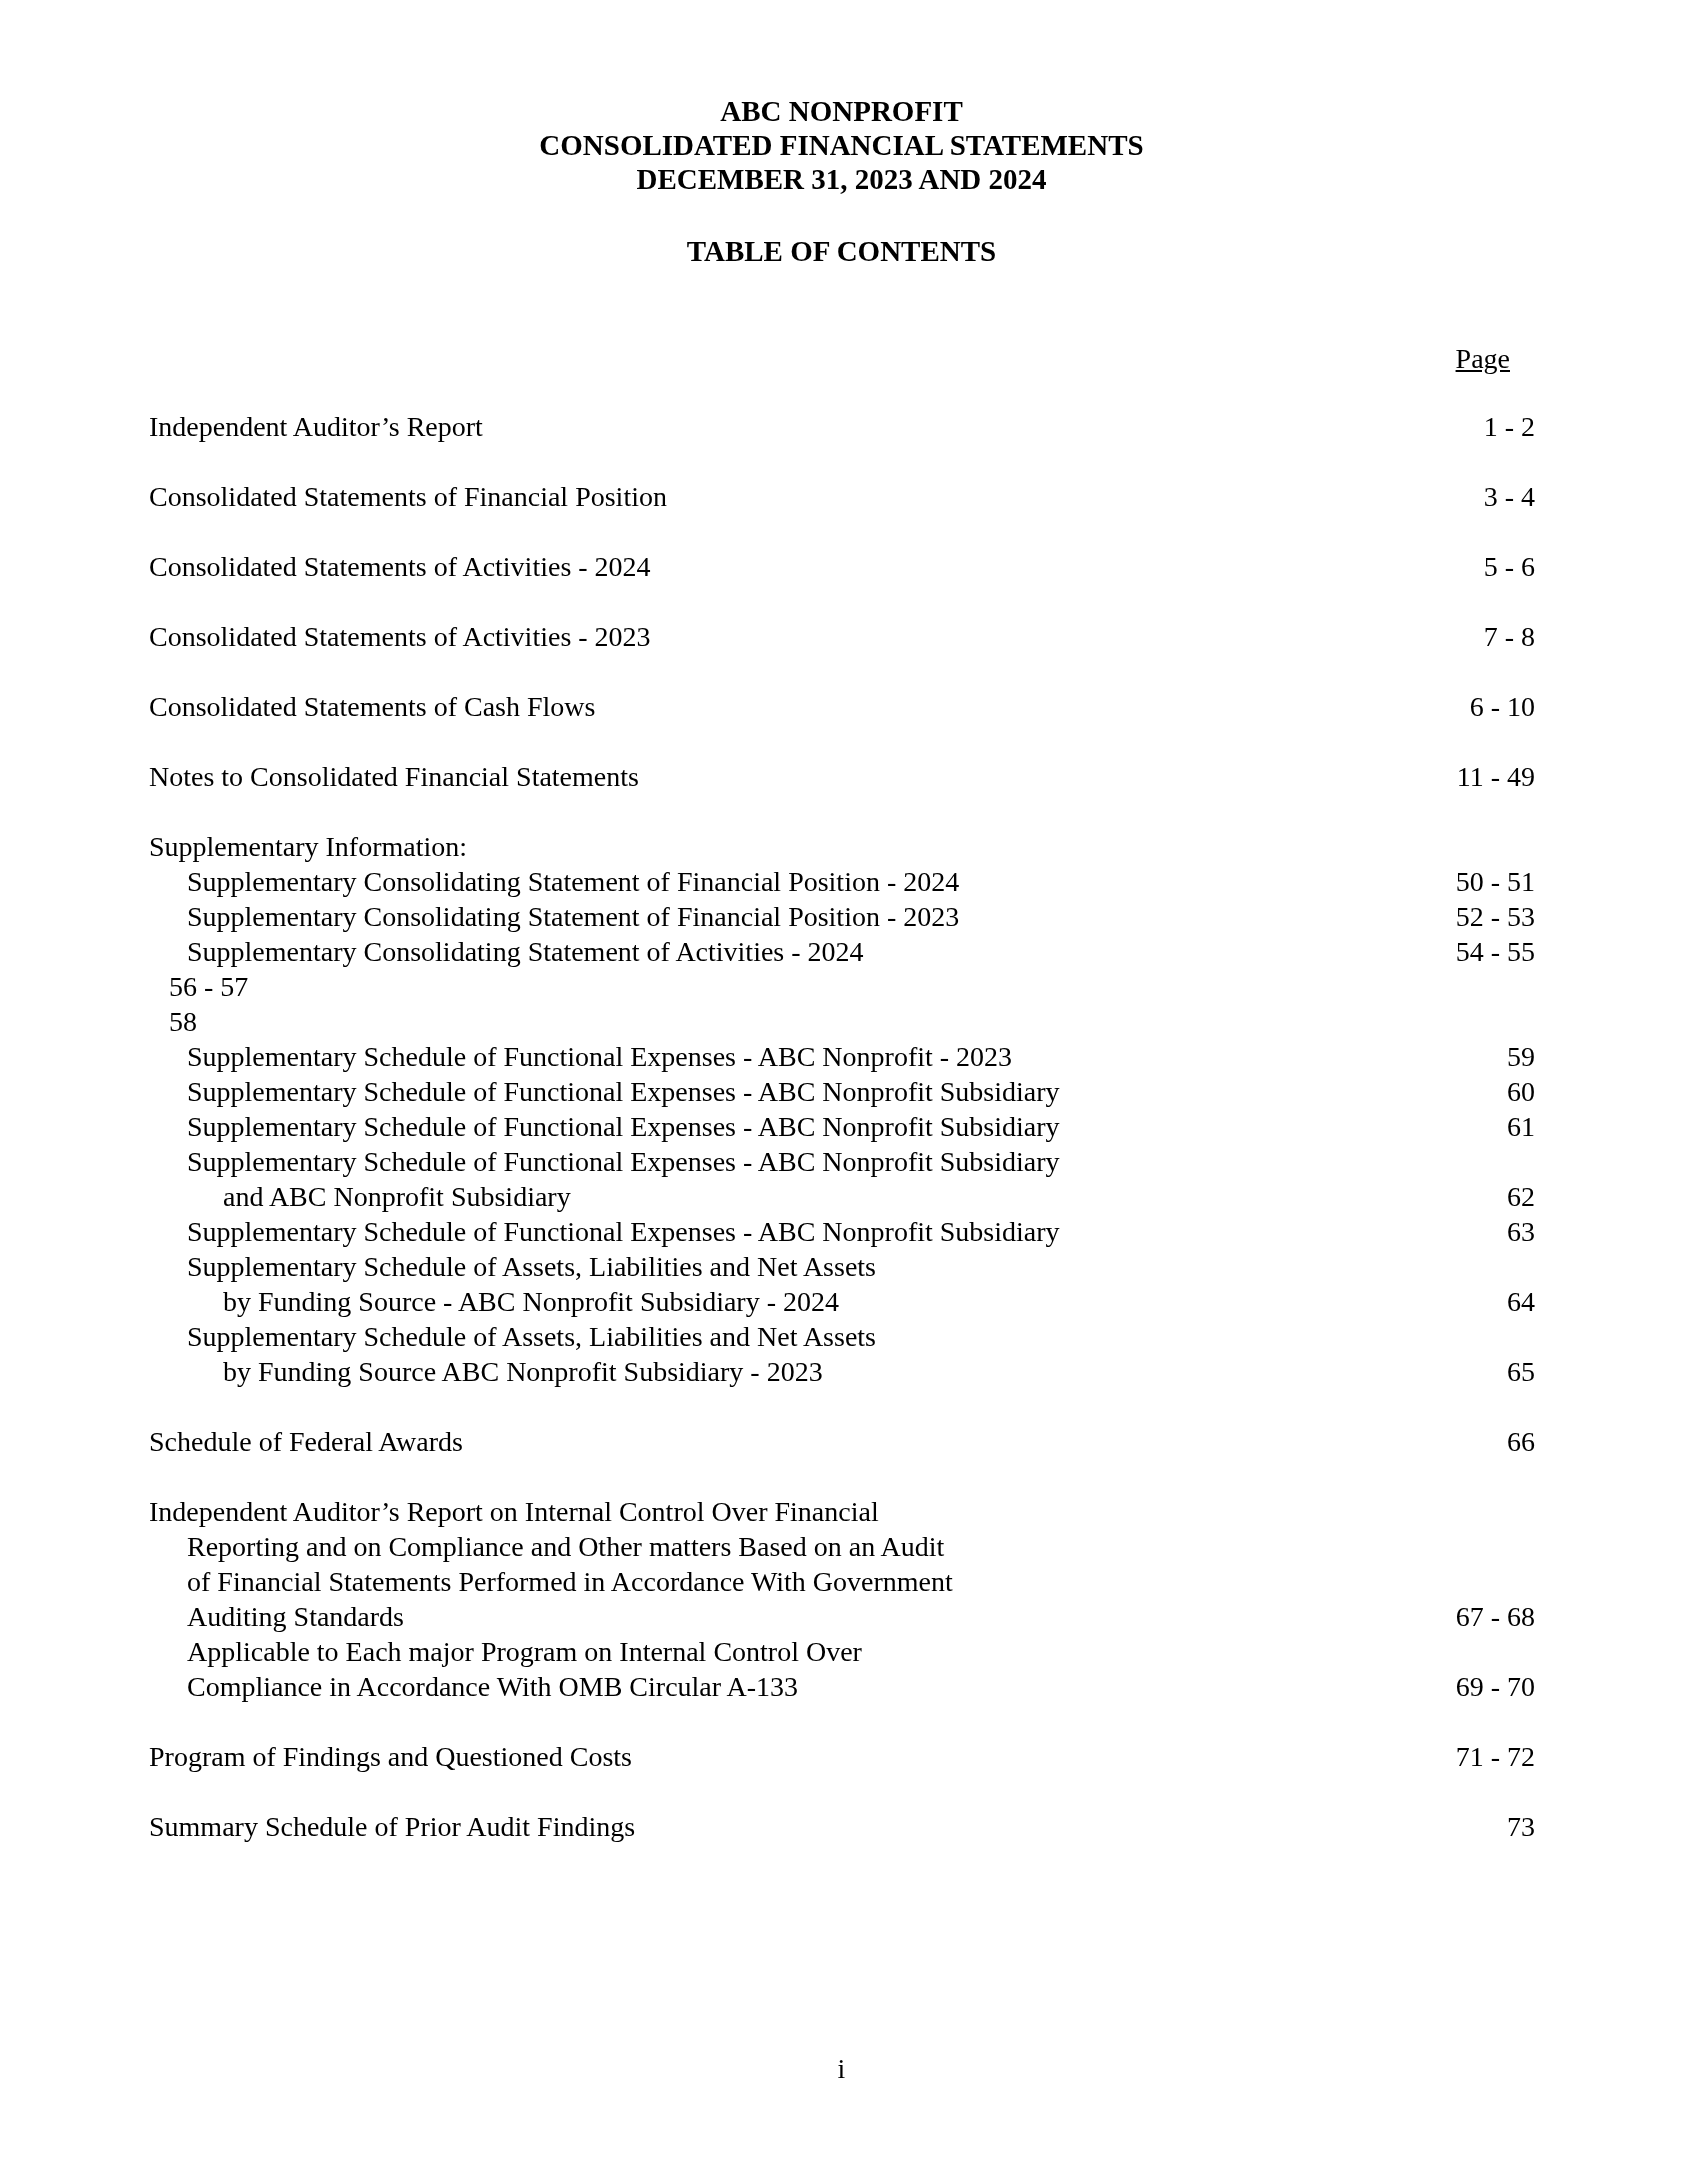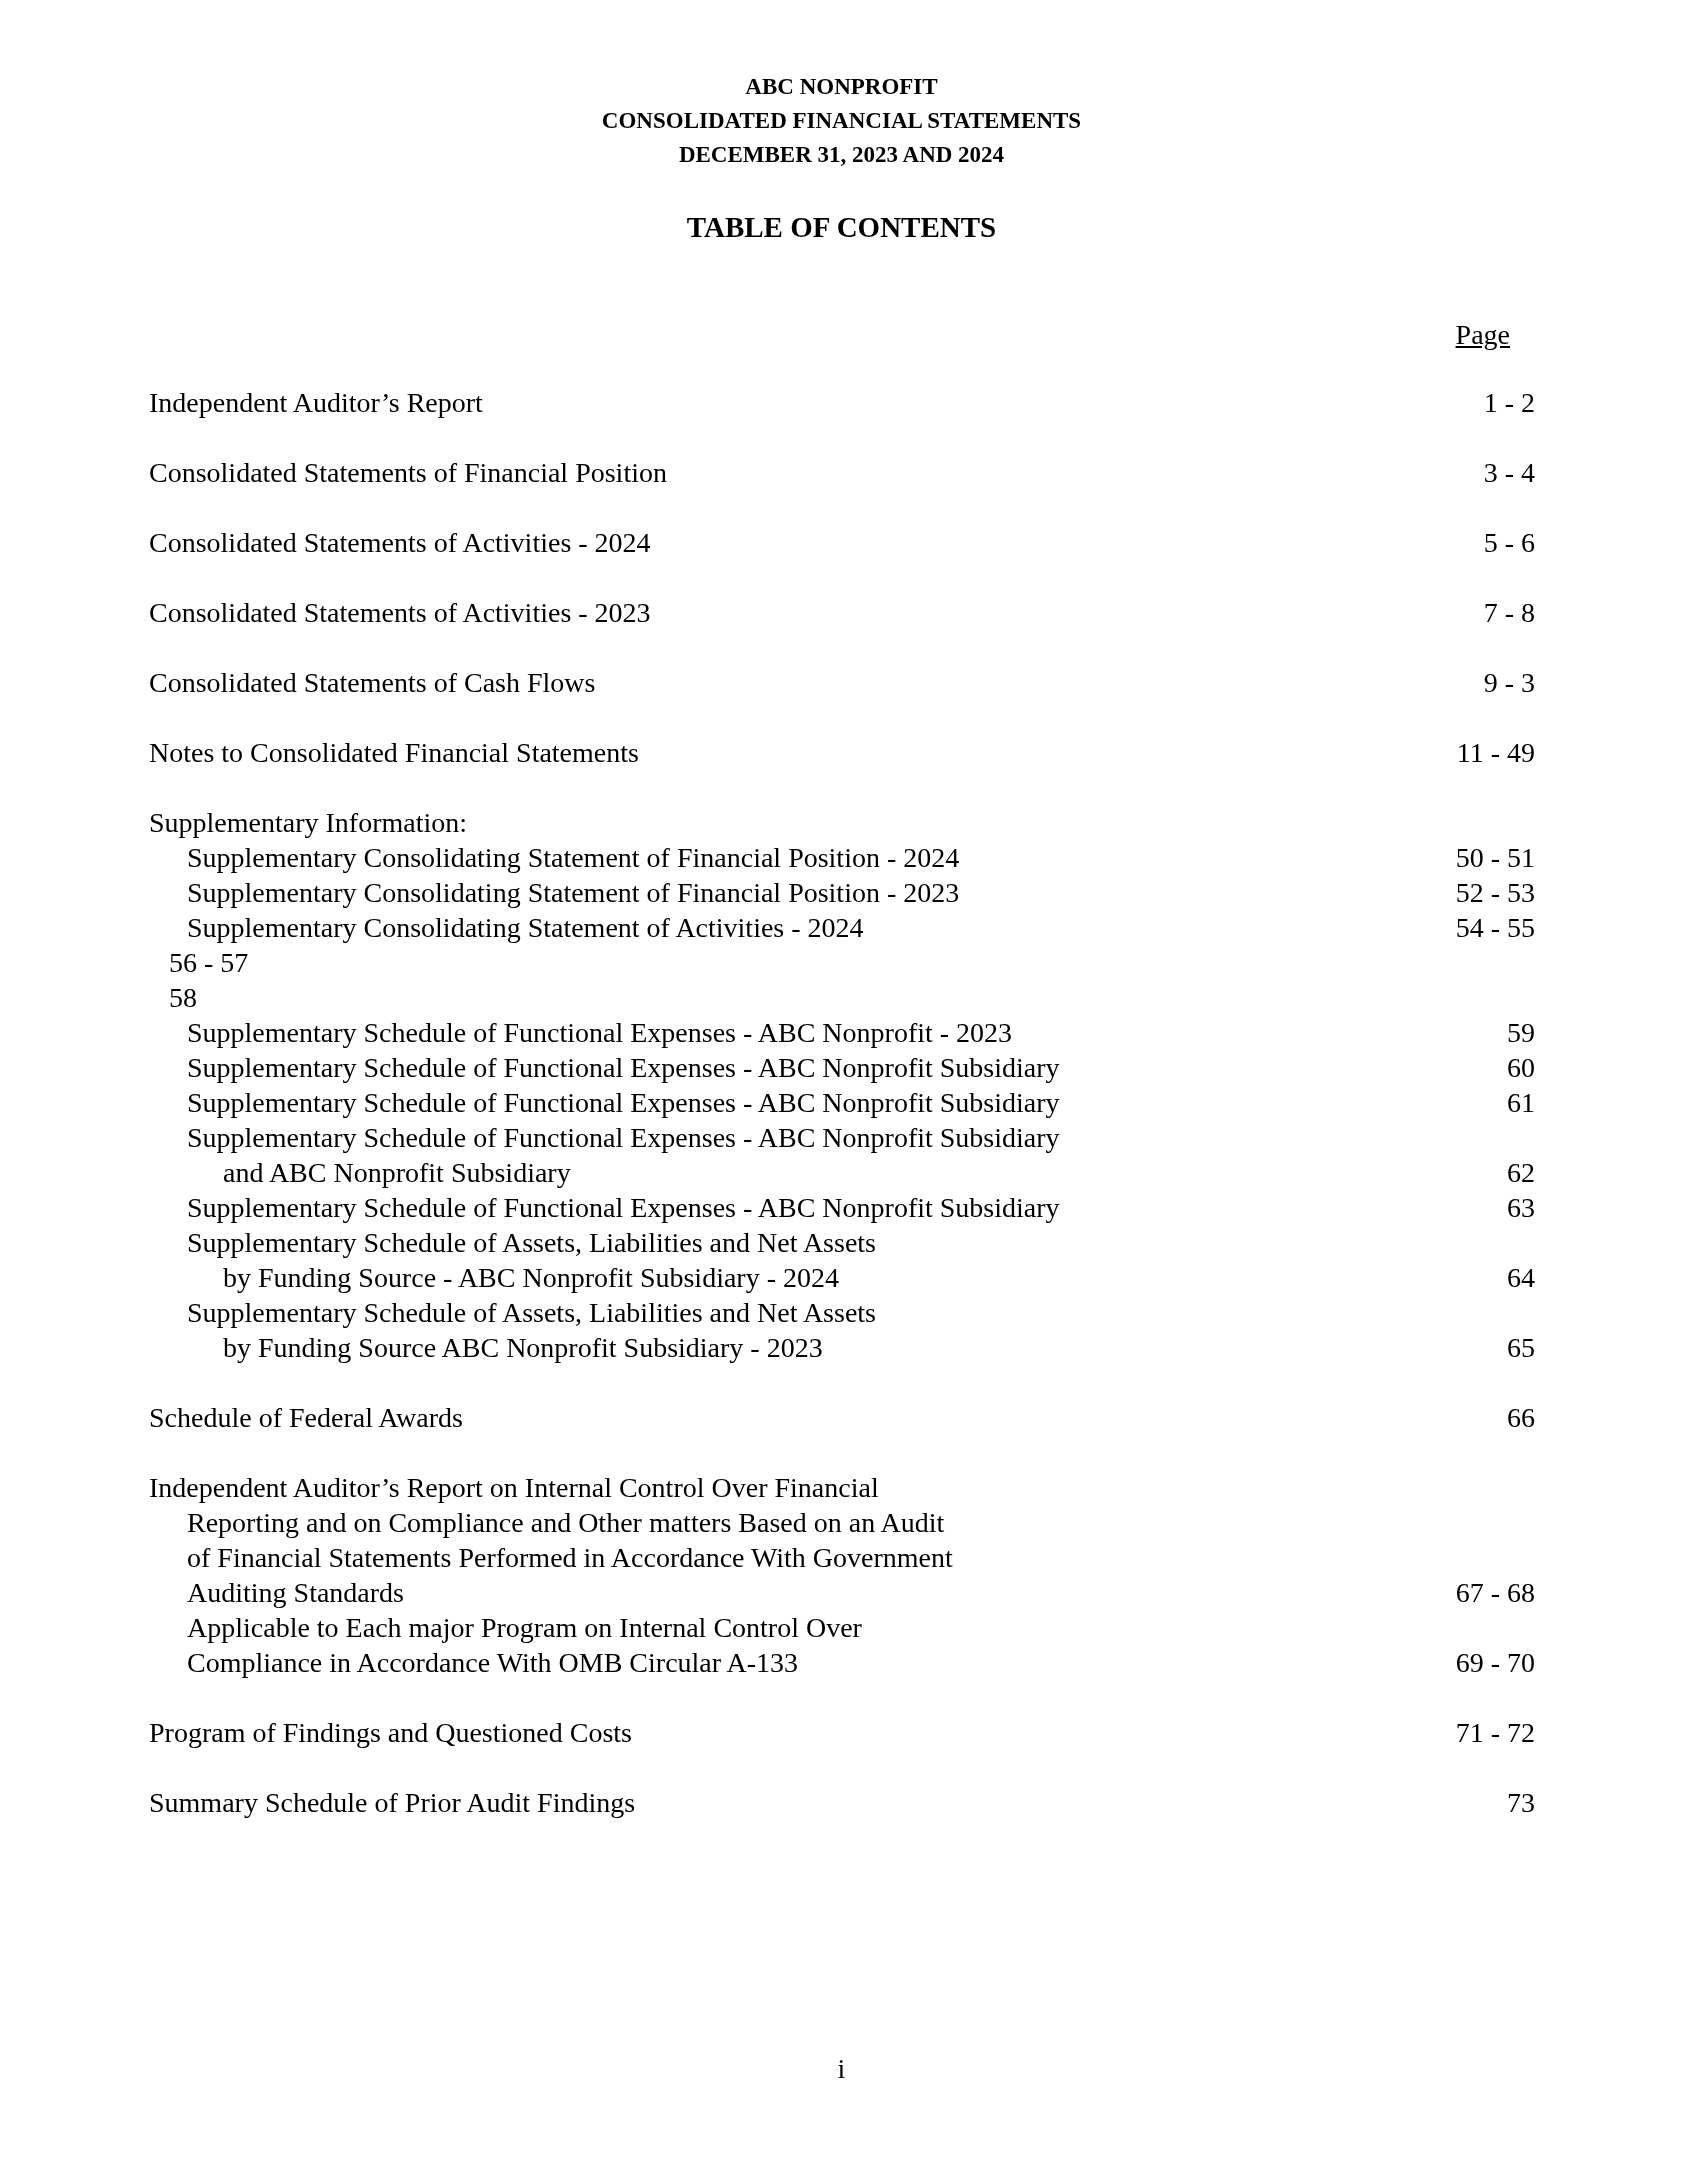--- a/index.html
+++ b/index.html
@@ -11,24 +11,24 @@
     position: relative;
     width: 1683px;
     height: 2178px;
     background: #ffffff;
     color: #000000;
     font-family: "Liberation Serif", serif;
     font-size: 28px;
     overflow: hidden;
   }
   .doc-header {
-    padding-top: 70px;
+    padding-top: 94px;
     text-align: center;
     font-weight: bold;
-    font-size: 23px;
+    font-size: 29px;
     line-height: 34px;
   }
   .toc-title {
     text-align: center;
     font-weight: bold;
     font-size: 29px;
     line-height: 34px;
     margin-top: 38px;
   }
   .content {
@@ -103,21 +103,21 @@
         <div class="toc-row gap">
           <span class="toc-text indent-0">Consolidated Statements of Activities - 2024</span>
           <span class="toc-page">5 - 6</span>
         </div>
         <div class="toc-row gap">
           <span class="toc-text indent-0">Consolidated Statements of Activities - 2023</span>
           <span class="toc-page">7 - 8</span>
         </div>
         <div class="toc-row gap">
           <span class="toc-text indent-0">Consolidated Statements of Cash Flows</span>
-          <span class="toc-page">9 - 3</span>
+          <span class="toc-page">6 - 10</span>
         </div>
         <div class="toc-row gap">
           <span class="toc-text indent-0">Notes to Consolidated Financial Statements</span>
           <span class="toc-page">11 - 49</span>
         </div>
         <div class="toc-row gap">
           <span class="toc-text indent-0">Supplementary Information:</span>
           <span class="toc-page"></span>
         </div>
         <div class="toc-row">

